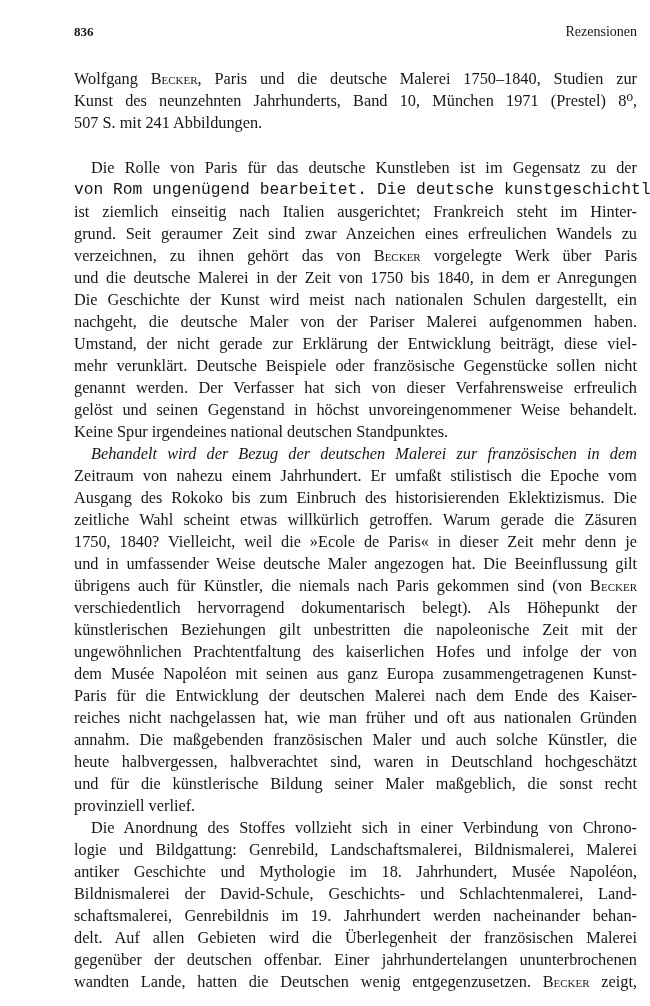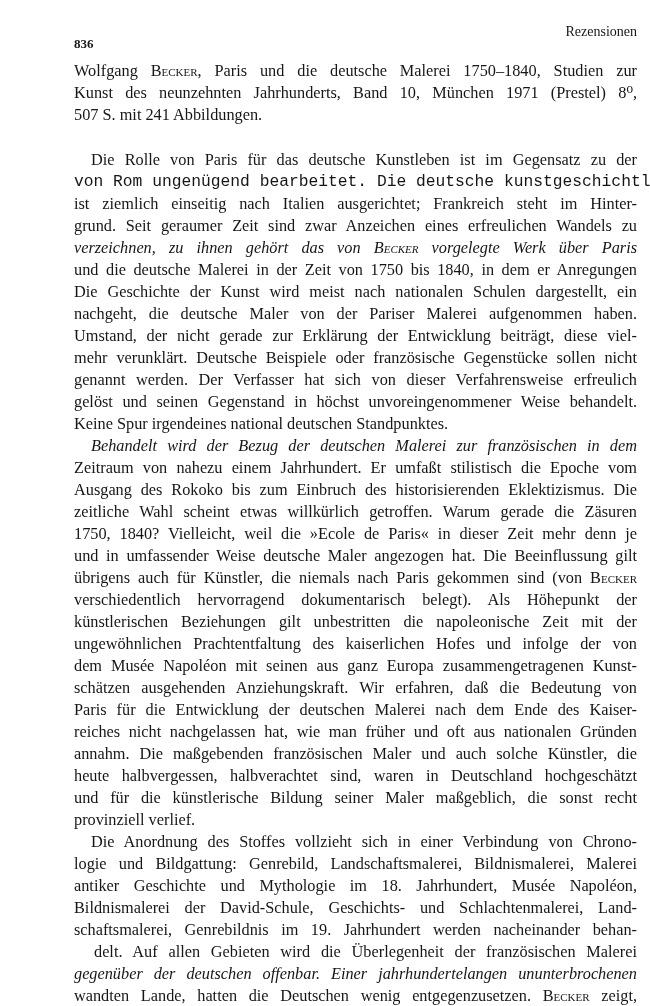--- a/index.html
+++ b/index.html
@@ -6,24 +6,24 @@
   body { width: 650px; height: 1006px; overflow: hidden; position: relative; }
   .page {
     position: absolute; left: 74px; top: 24px; width: 563px;
     font-family: "Liberation Serif", "DejaVu Serif", serif;
     color: #161616;
     font-size: 16.3px;
   }
   .running-head {
     position: relative; height: 20px; font-size: 14px;
   }
-  .running-head .pageno { position: absolute; left: 0; top: 12px; font-weight: bold; font-size: 13px;}
+  .running-head .pageno { position: absolute; left: 0; top: 0; font-weight: bold; font-size: 13px;}
   .running-head .title { position: absolute; left: 8px; right: 0; top: 0; text-align: right; }
   .bib {
-    margin-top: 16px; line-height: 22px; text-align: justify;
+    margin-top: 24px; line-height: 22px; text-align: justify;
   }
   .sc { font-variant: small-caps; }
   .body-text { margin-top: 23px; }
   .line { display: block; text-align: justify; text-align-last: justify; white-space: nowrap; }
   .line.last { text-align-last: left; }
   .line.indent { padding-left: 17px; }
 </style>
 </head>
 <body>
 
@@ -38,21 +38,21 @@
     <span class="line">Kunst des neunzehnten Jahrhunderts, Band 10, München 1971 (Prestel) 8⁰,</span>
     <span class="line last">507 S. mit 241 Abbildungen.</span>
   </div>
 
   <div class="body-text" id="body">
       <div class="para-block">
         <span class="line indent" style="line-height: 22px;">Die Rolle von Paris für das deutsche Kunstleben ist im Gegensatz zu der</span>
         <span class="line" style="line-height: 22px; font-family: Liberation Mono, monospace;">von Rom ungenügend bearbeitet. Die deutsche kunstgeschichtliche Forschung</span>
         <span class="line" style="line-height: 22px;">ist ziemlich einseitig nach Italien ausgerichtet; Frankreich steht im Hinter-</span>
         <span class="line" style="line-height: 22px;">grund. Seit geraumer Zeit sind zwar Anzeichen eines erfreulichen Wandels zu</span>
-        <span class="line" style="line-height: 22px; font-style: italic;">verzeichnen, zu ihnen gehört das von <span class="sc">Becker</span> vorgelegte Werk über Paris</span>
+        <span class="line" style="line-height: 22px;">verzeichnen, zu ihnen gehört das von <span class="sc">Becker</span> vorgelegte Werk über Paris</span>
         <span class="line" style="line-height: 22px;">und die deutsche Malerei in der Zeit von 1750 bis 1840, in dem er Anregungen</span>
         <span class="line" style="line-height: 22px;">Die Geschichte der Kunst wird meist nach nationalen Schulen dargestellt, ein</span>
         <span class="line" style="line-height: 22px;">nachgeht, die deutsche Maler von der Pariser Malerei aufgenommen haben.</span>
         <span class="line" style="line-height: 22px;">Umstand, der nicht gerade zur Erklärung der Entwicklung beiträgt, diese viel-</span>
         <span class="line" style="line-height: 22px;">mehr verunklärt. Deutsche Beispiele oder französische Gegenstücke sollen nicht</span>
         <span class="line" style="line-height: 22px;">genannt werden. Der Verfasser hat sich von dieser Verfahrensweise erfreulich</span>
         <span class="line" style="line-height: 22px;">gelöst und seinen Gegenstand in höchst unvoreingenommener Weise behandelt.</span>
         <span class="line last" style="line-height: 22px;">Keine Spur irgendeines national deutschen Standpunktes.</span>
       </div>
       <div class="para-block">
@@ -60,32 +60,31 @@
         <span class="line" style="line-height: 22px;">Zeitraum von nahezu einem Jahrhundert. Er umfaßt stilistisch die Epoche vom</span>
         <span class="line" style="line-height: 22px;">Ausgang des Rokoko bis zum Einbruch des historisierenden Eklektizismus. Die</span>
         <span class="line" style="line-height: 22px;">zeitliche Wahl scheint etwas willkürlich getroffen. Warum gerade die Zäsuren</span>
         <span class="line" style="line-height: 22px;">1750, 1840? Vielleicht, weil die »Ecole de Paris« in dieser Zeit mehr denn je</span>
         <span class="line" style="line-height: 22px;">und in umfassender Weise deutsche Maler angezogen hat. Die Beeinflussung gilt</span>
         <span class="line" style="line-height: 22px;">übrigens auch für Künstler, die niemals nach Paris gekommen sind (von <span class="sc">Becker</span></span>
         <span class="line" style="line-height: 22px;">verschiedentlich hervorragend dokumentarisch belegt). Als Höhepunkt der</span>
         <span class="line" style="line-height: 22px;">künstlerischen Beziehungen gilt unbestritten die napoleonische Zeit mit der</span>
         <span class="line" style="line-height: 22px;">ungewöhnlichen Prachtentfaltung des kaiserlichen Hofes und infolge der von</span>
         <span class="line" style="line-height: 22px;">dem Musée Napoléon mit seinen aus ganz Europa zusammengetragenen Kunst-</span>
-        <span class="line" style="line-height: 22px;">schätzen ausgehenden Anziehungskraft. Wir erfahren, daß die Bedeutung von</span>
         <span class="line" style="line-height: 22px;">Paris für die Entwicklung der deutschen Malerei nach dem Ende des Kaiser-</span>
         <span class="line" style="line-height: 22px;">reiches nicht nachgelassen hat, wie man früher und oft aus nationalen Gründen</span>
         <span class="line" style="line-height: 22px;">annahm. Die maßgebenden französischen Maler und auch solche Künstler, die</span>
         <span class="line" style="line-height: 22px;">heute halbvergessen, halbverachtet sind, waren in Deutschland hochgeschätzt</span>
         <span class="line" style="line-height: 22px;">und für die künstlerische Bildung seiner Maler maßgeblich, die sonst recht</span>
         <span class="line last" style="line-height: 22px;">provinziell verlief.</span>
       </div>
       <div class="para-block">
         <span class="line indent" style="line-height: 22px;">Die Anordnung des Stoffes vollzieht sich in einer Verbindung von Chrono-</span>
         <span class="line" style="line-height: 22px;">logie und Bildgattung: Genrebild, Landschaftsmalerei, Bildnismalerei, Malerei</span>
         <span class="line" style="line-height: 22px;">antiker Geschichte und Mythologie im 18. Jahrhundert, Musée Napoléon,</span>
         <span class="line" style="line-height: 22px;">Bildnismalerei der David-Schule, Geschichts- und Schlachtenmalerei, Land-</span>
         <span class="line" style="line-height: 22px;">schaftsmalerei, Genrebildnis im 19. Jahrhundert werden nacheinander behan-</span>
-        <span class="line" style="line-height: 22px; margin-left: 20px;">delt. Auf allen Gebieten wird die Überlegenheit der französischen Malerei</span>
-        <span class="line" style="line-height: 22px; font-style: italic;">gegenüber der deutschen offenbar. Einer jahrhundertelangen ununterbrochenen</span>
+        <span class="line" style="line-height: 22px;">delt. Auf allen Gebieten wird die Überlegenheit der französischen Malerei</span>
+        <span class="line" style="line-height: 22px;">gegenüber der deutschen offenbar. Einer jahrhundertelangen ununterbrochenen</span>
         <span class="line" style="line-height: 22px;">wandten Lande, hatten die Deutschen wenig entgegenzusetzen. <span class="sc">Becker</span> zeigt,</span>
       </div>
     </div>
 </div>
 
 </body></html>

